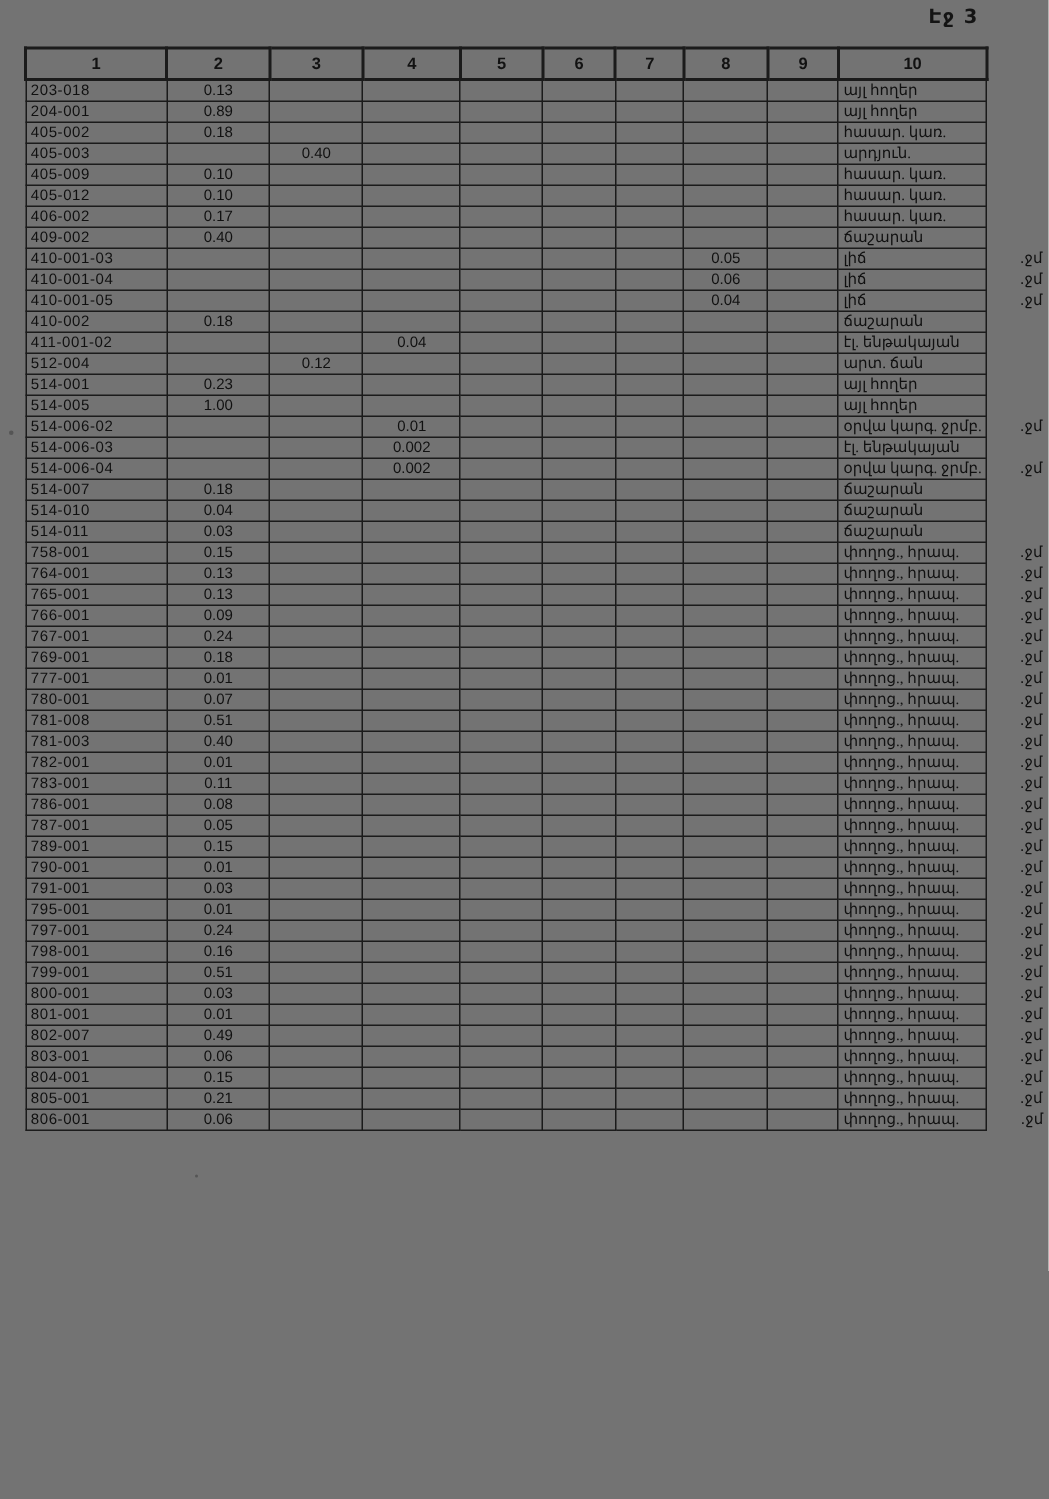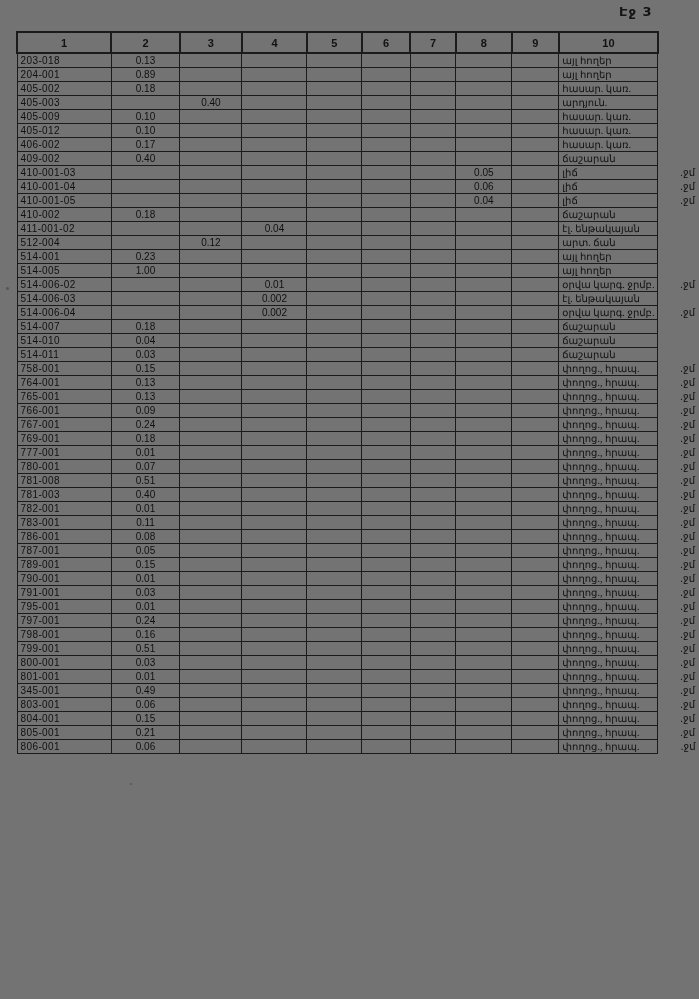--- a/index.html
+++ b/index.html
@@ -647,21 +647,21 @@
           <td class="c-val"></td>
           <td class="c-val"></td>
           <td class="c-val"></td>
           <td class="c-val"></td>
           <td class="c-val"></td>
           <td class="c-val"></td>
           <td class="c-name">փողոց., հրապ.</td>
           <td class="c-margin">.ջմ</td>
         </tr>
         <tr>
-          <td class="c-code">345-001</td>
+          <td class="c-code">802-007</td>
           <td class="c-val">0.49</td>
           <td class="c-val"></td>
           <td class="c-val"></td>
           <td class="c-val"></td>
           <td class="c-val"></td>
           <td class="c-val"></td>
           <td class="c-val"></td>
           <td class="c-val"></td>
           <td class="c-name">փողոց., հրապ.</td>
           <td class="c-margin">.ջմ</td>

